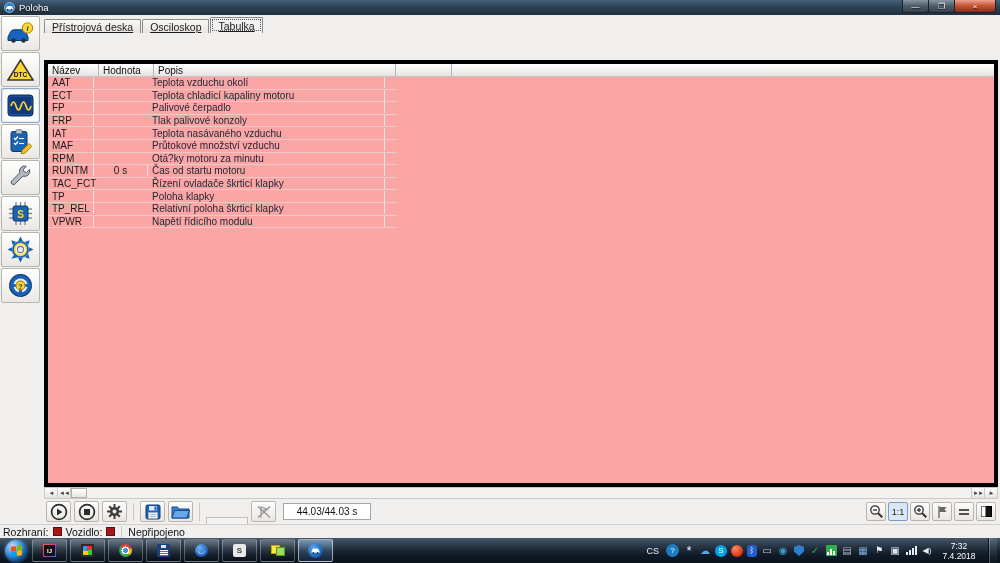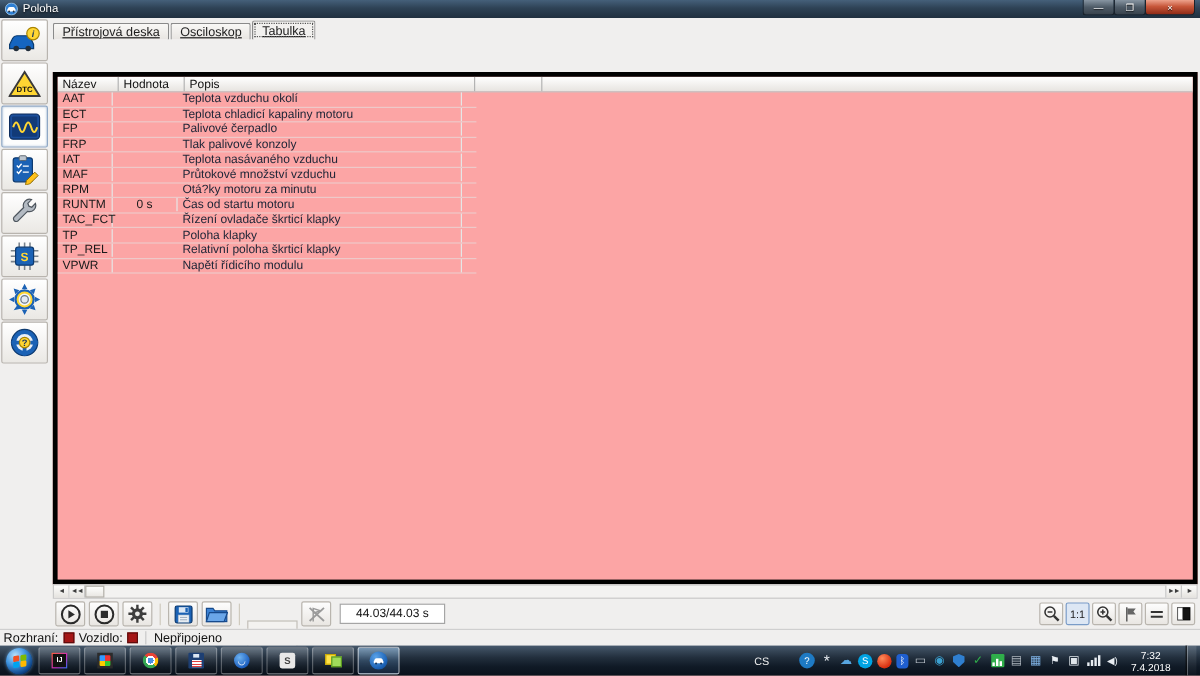--- a/index.html
+++ b/index.html
@@ -95,21 +95,21 @@
     display:flex; align-items:center; justify-content:center; box-shadow:0 0 3px rgba(120,190,255,.6); }
   .orb-flag { display:grid; grid-template:4.5px 4.5px / 5px 5px; gap:0.5px; transform:skewY(-8deg); }
   .orb-flag i { display:block; border-radius:1px; }
   .task-btn { width:35px; height:23px; margin-right:3px; border:1px solid rgba(255,255,255,.28);
     border-radius:2px; display:flex; align-items:center; justify-content:center;
     background:linear-gradient(rgba(255,255,255,.22),rgba(255,255,255,.06) 48%,rgba(0,0,0,.22)); }
   .task-btn.active { background:linear-gradient(rgba(170,210,245,.55),rgba(100,150,200,.3) 50%,rgba(40,70,110,.35));
     border-color:rgba(255,255,255,.55); }
 
   .tray { margin-left:auto; display:flex; align-items:center; gap:4px; padding-right:1px; }
-  .lang { font-size:9px; color:#eee; margin-right:21px; }
+  .lang { font-size:9px; color:#eee; margin-right:3px; }
   .tri { width:12px; height:13px; display:flex; align-items:center; justify-content:center;
     font-size:10px; line-height:1; color:#e8edf2; }
   .clock { width:44px; text-align:center; color:#fff; font-size:8.5px; line-height:10px; }
   .show-desktop { width:9px; height:25px; margin-left:3px;
     border-left:1px solid rgba(0,0,0,.8); box-shadow:inset 1px 0 0 rgba(255,255,255,.3);
     background:linear-gradient(rgba(255,255,255,.12),rgba(255,255,255,.02)); }
 
   .ic-chrome { width:13px; height:13px; border-radius:50%;
     background:radial-gradient(circle, #4a90e2 0 2.5px, #fff 2.5px 4px, transparent 4px),
       conic-gradient(from -50deg, #ea4335 0 120deg, #fbbc05 0 190deg, #34a853 0 360deg); }

